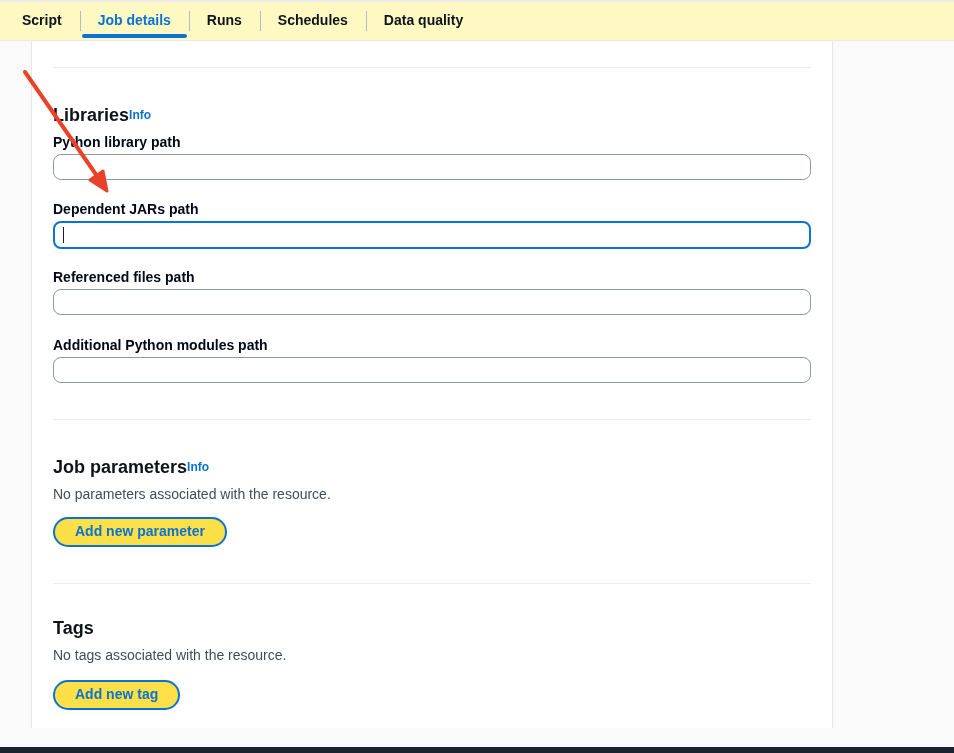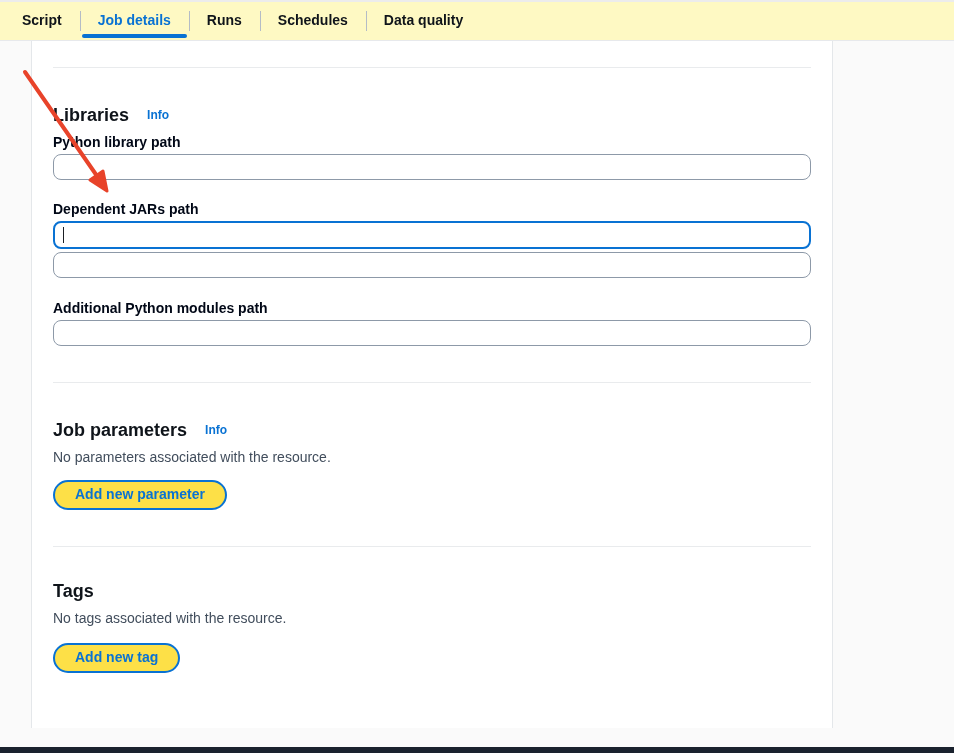--- a/index.html
+++ b/index.html
@@ -50,21 +50,21 @@
   .divider.d2 { margin-top:36px; }
   .divider.d3 { margin-top:36px; }
 
   h2.section-title {
     margin-top:37px;
     font-size:18px; line-height:21px; font-weight:700; color:#0f141a;
   }
   h2.tags-title { margin-top:34px; }
   .info-link {
     font-size:12px; font-weight:700; color:#0972d3;
-    text-decoration:none; margin-left:18px; vertical-align:2px;
+    text-decoration:none; margin-left:0; vertical-align:2px;
     cursor:pointer;
   }
 
   label.field-label {
     display:block; margin-top:7px;
     font-size:14px; line-height:18px; font-weight:700; color:#000716;
   }
   label.gap20 { margin-top:20px; }
   label.gap19 { margin-top:19px; }
   label.gap21 { margin-top:21px; }
@@ -136,20 +136,21 @@
     <div class="input-wrap">
       <input class="text-input" type="text" value="" style="">
     </div>
 
     <label class="field-label gap20">Dependent JARs path</label>
     <div class="input-wrap">
       <input class="text-input focused" type="text" value="" style="">
       <span class="caret"></span>
     </div>
 
+    <label class="field-label gap19">Referenced files path</label>
     <div class="input-wrap">
       <input class="text-input" type="text" value="" style="">
     </div>
 
     <label class="field-label gap21">Additional Python modules path</label>
     <div class="input-wrap">
       <input class="text-input" type="text" value="" style="">
     </div>
 
     <hr class="divider d2">

